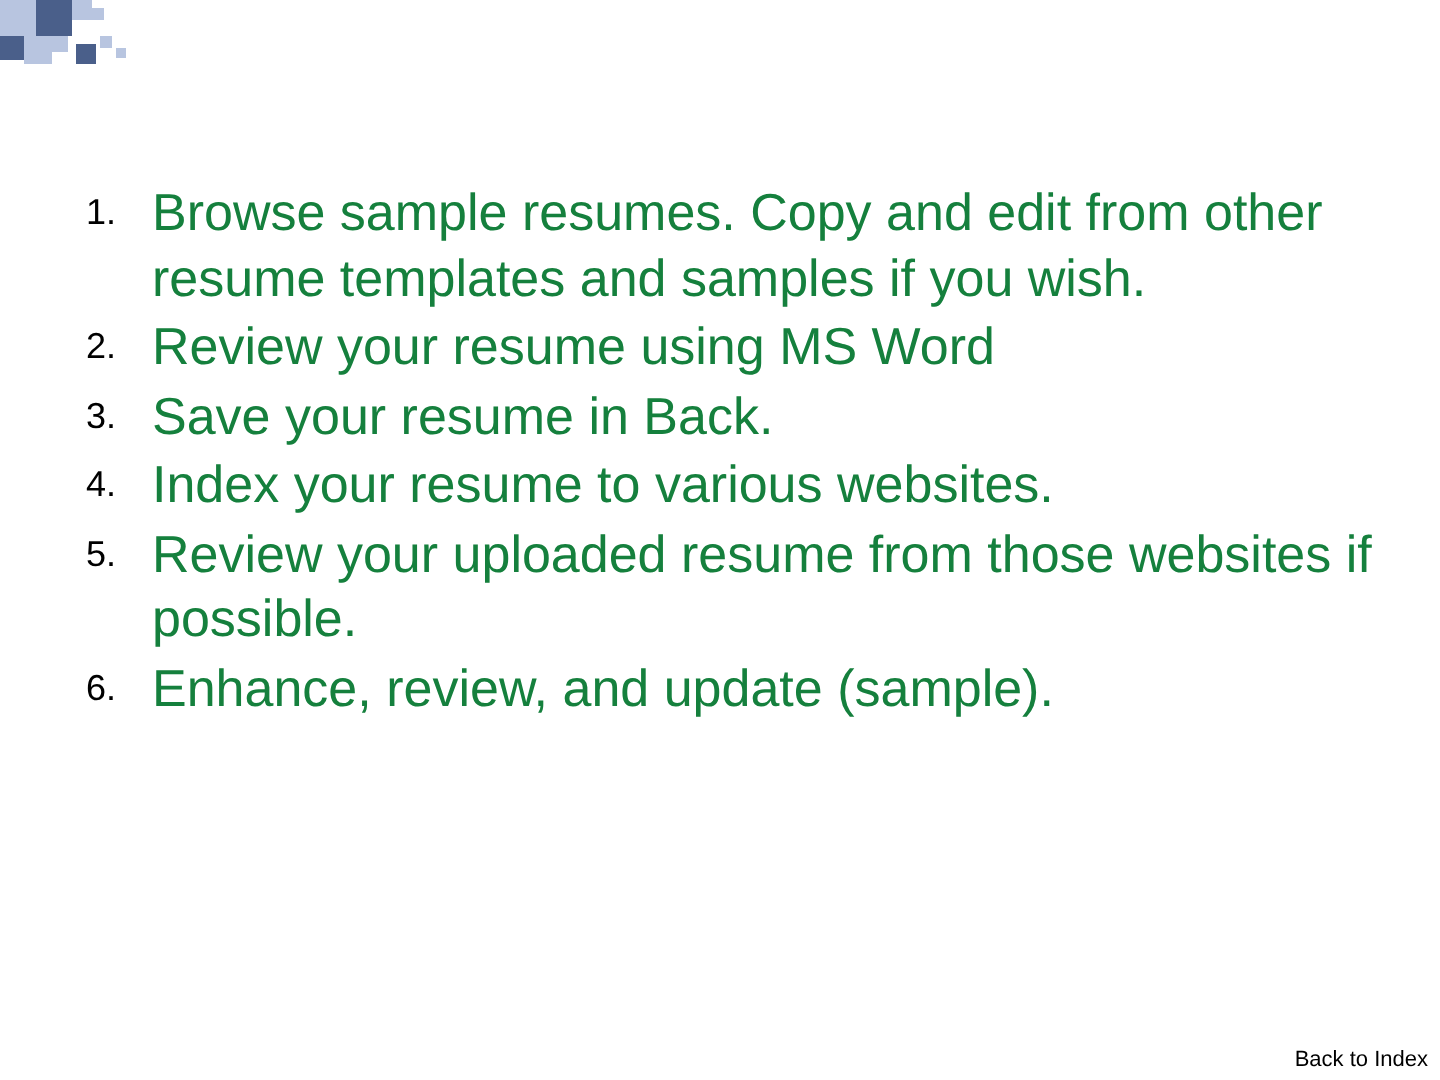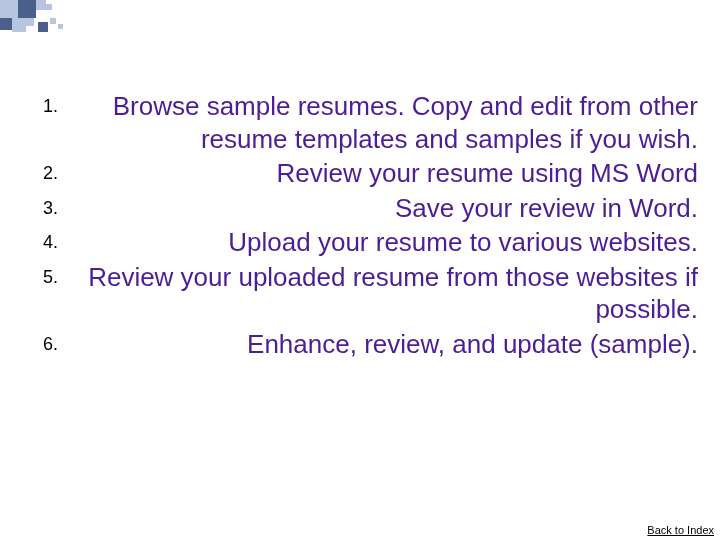--- a/index.html
+++ b/index.html
@@ -40,32 +40,30 @@
     flex-shrink: 0;
     text-align: right;
     font-size: 18px;
     color: #000;
     padding-top: 6px;
     padding-right: 4px;
   }
   .txt {
     flex: 1;
     font-size: 26px;
-    color: #4c1d95;
+    color: #15803d;
     line-height: 1.25;
     padding-left: 14px;
-    text-align: right;
   }
   .back-link {
     position: absolute;
     bottom: 4px;
     right: 6px;
     font-size: 11px;
     color: #000;
-    text-decoration: underline;
     cursor: pointer;
   }
 </style>
 </head>
 <body>
 
 <div class="decoration">
   <div class="square" style="left:0px; top:0px; width:18px; height:18px;"></div>
   <div class="square dark" style="left:18px; top:0px; width:18px; height:18px;"></div>
   <div class="square" style="left:36px; top:0px; width:10px; height:10px;"></div>
@@ -83,25 +81,25 @@
     <li class="list-row">
       <span class="num">1.</span>
       <span class="txt">Browse sample resumes. Copy and edit from other resume templates and samples if you wish.</span>
     </li>
     <li class="list-row">
       <span class="num">2.</span>
       <span class="txt">Review your resume using MS Word</span>
     </li>
     <li class="list-row">
       <span class="num">3.</span>
-      <span class="txt">Save your review in Word.</span>
+      <span class="txt">Save your resume in Back.</span>
     </li>
     <li class="list-row">
       <span class="num">4.</span>
-      <span class="txt">Upload your resume to various websites.</span>
+      <span class="txt">Index your resume to various websites.</span>
     </li>
     <li class="list-row">
       <span class="num">5.</span>
       <span class="txt">Review your uploaded resume from those websites if possible.</span>
     </li>
     <li class="list-row">
       <span class="num">6.</span>
       <span class="txt">Enhance, review, and update (sample).</span>
     </li>
   </ol>

